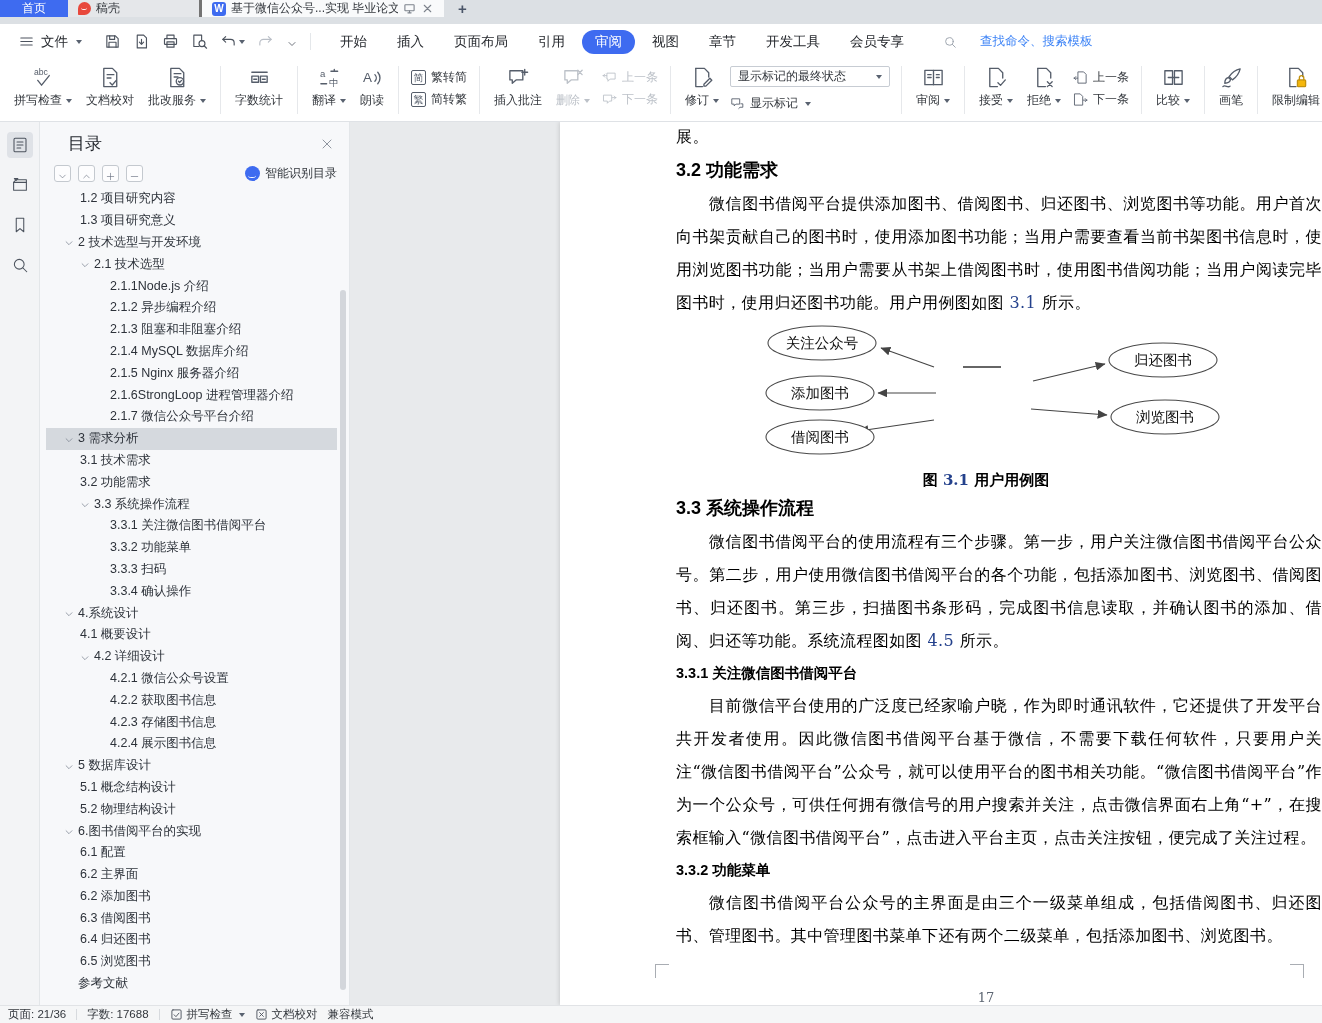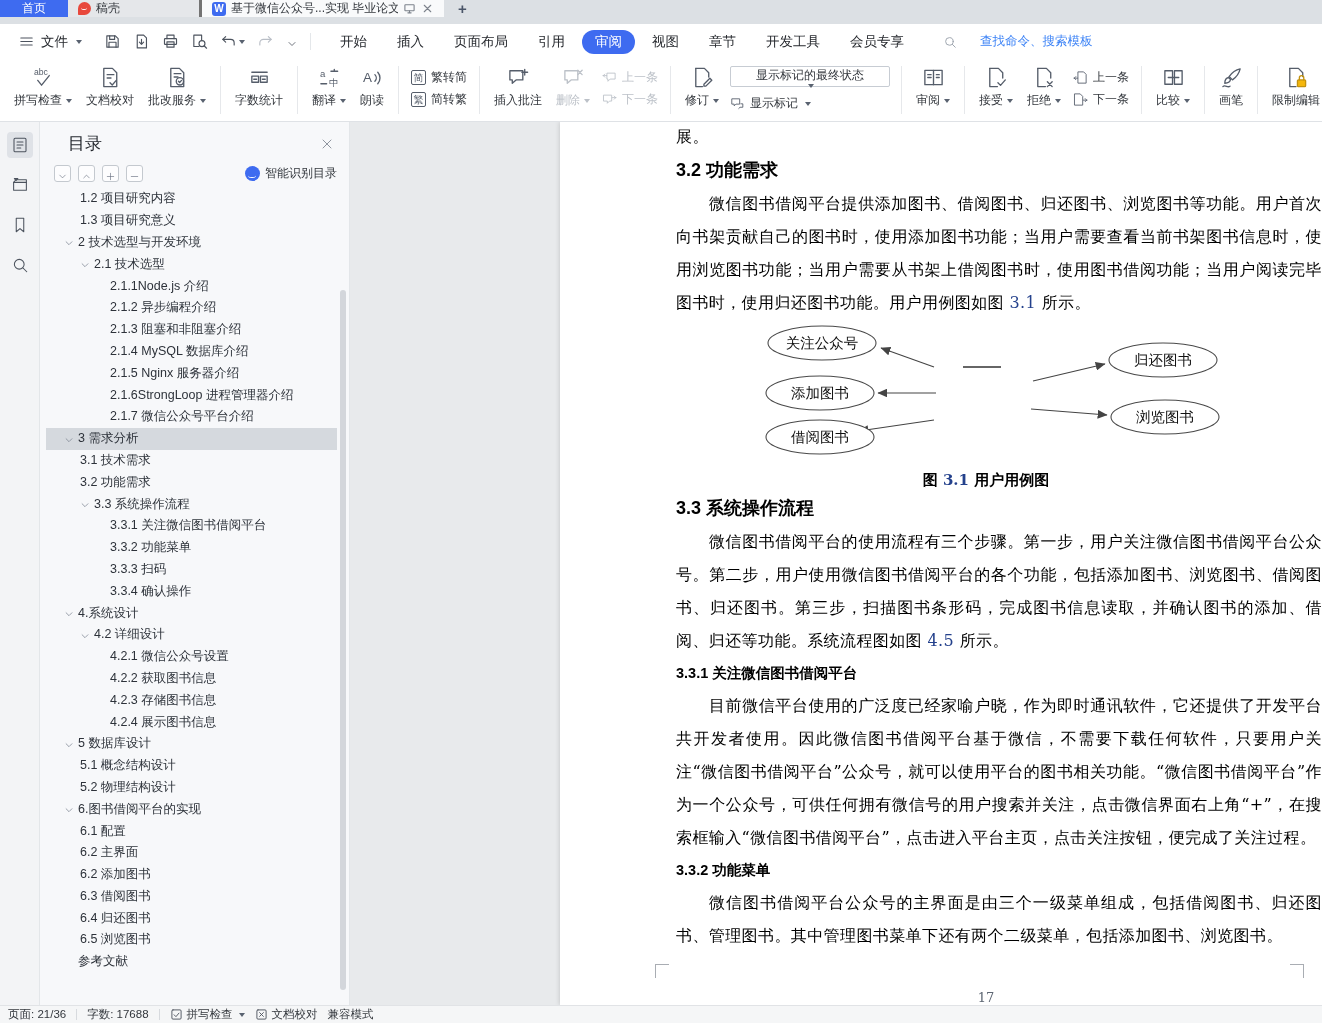--- a/index.html
+++ b/index.html
@@ -48,21 +48,21 @@
   .caret{width:0;height:0;border-left:3.5px solid transparent;border-right:3.5px solid transparent;border-top:4px solid #596270;display:inline-block;margin-left:2px;}
   .disabled .caret{border-top-color:#bcc1c8;}
   .rstack{display:flex;flex-direction:column;justify-content:flex-start;padding:2px 2px;}
   .rrow{display:flex;align-items:center;height:22px;gap:5px;font-size:12px;color:#33373d;padding:0 3px;}
   .rrow .icn{width:15px;height:15px;color:#555d6a;}
   .rrow.disabled .icn{color:#bcc1c8;}
   .charbox{width:15px;height:15px;border:1px solid currentColor;border-radius:2px;font-size:10px;line-height:13px;
            text-align:center;color:#555d6a;flex:0 0 auto;}
   .rcombocol{display:flex;flex-direction:column;padding:2px 4px;}
   .combobox{width:160px;height:21px;border:1px solid #c7ccd3;border-radius:2px;background:#fff;font-size:12px;color:#33373d;
-            display:flex;align-items:center;justify-content:space-between;padding:0 7px;flex-direction:column;}
+            display:flex;align-items:center;justify-content:space-between;padding:0 7px;}
   .combobelow{display:flex;align-items:center;gap:5px;font-size:12px;margin-top:8px;color:#33373d;}
   .combobelow .icn{width:15px;height:15px;color:#555d6a;}
   
   .main{flex:1;display:flex;min-height:0;position:relative;}
   .sidestrip{width:40px;background:#f3f4f6;border-right:1px solid #e3e6e9;display:flex;flex-direction:column;
              align-items:center;padding-top:10px;gap:14px;flex:0 0 auto;}
   .stripbtn{width:26px;height:26px;border-radius:4px;display:flex;align-items:center;justify-content:center;color:#4c535e;}
   .stripbtn.active{background:#dfe2e7;}
   .stripbtn .icn{width:18px;height:18px;}
   
@@ -595,20 +595,23 @@
           <div class="toc-row lvl3">
             <span>3.3.4 确认操作</span>
           </div>
           <div class="toc-row lvl1">
             <span class="chev"><svg viewBox="0 0 24 24">
                 <path d="M5 9l7 7 7-7"></path>
               </svg></span>
             <span>4.系统设计</span>
           </div>
           <div class="toc-row lvl2">
+            <span>4.1 概要设计</span>
+          </div>
+          <div class="toc-row lvl2">
             <span class="chev"><svg viewBox="0 0 24 24">
                 <path d="M5 9l7 7 7-7"></path>
               </svg></span>
             <span>4.2 详细设计</span>
           </div>
           <div class="toc-row lvl3">
             <span>4.2.1 微信公众号设置</span>
           </div>
           <div class="toc-row lvl3">
             <span>4.2.2 获取图书信息</span>

